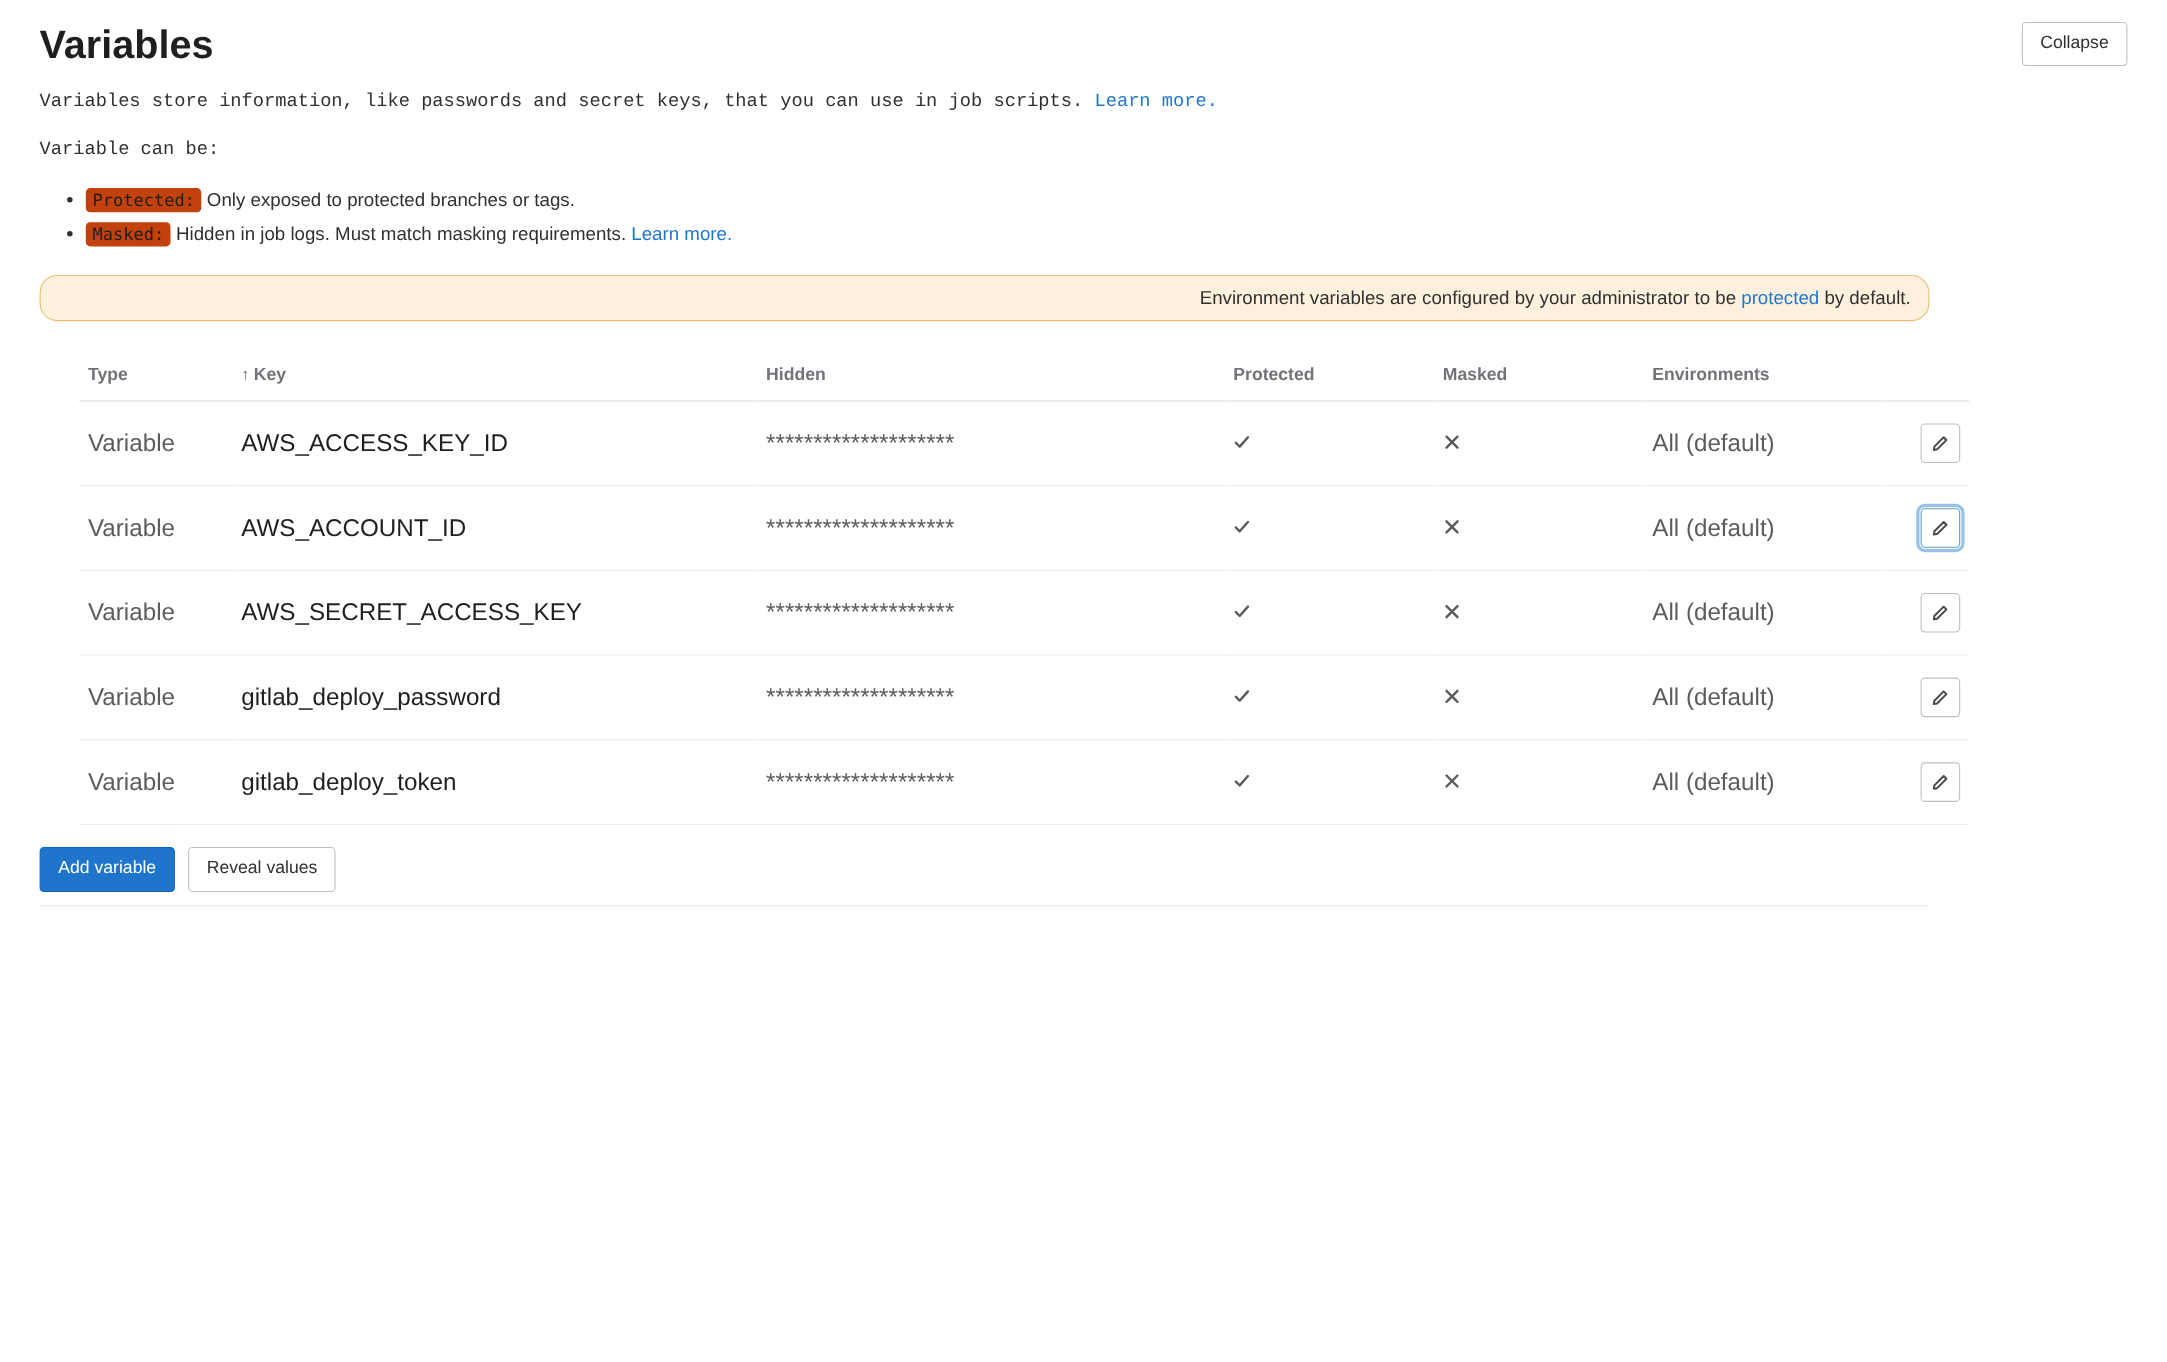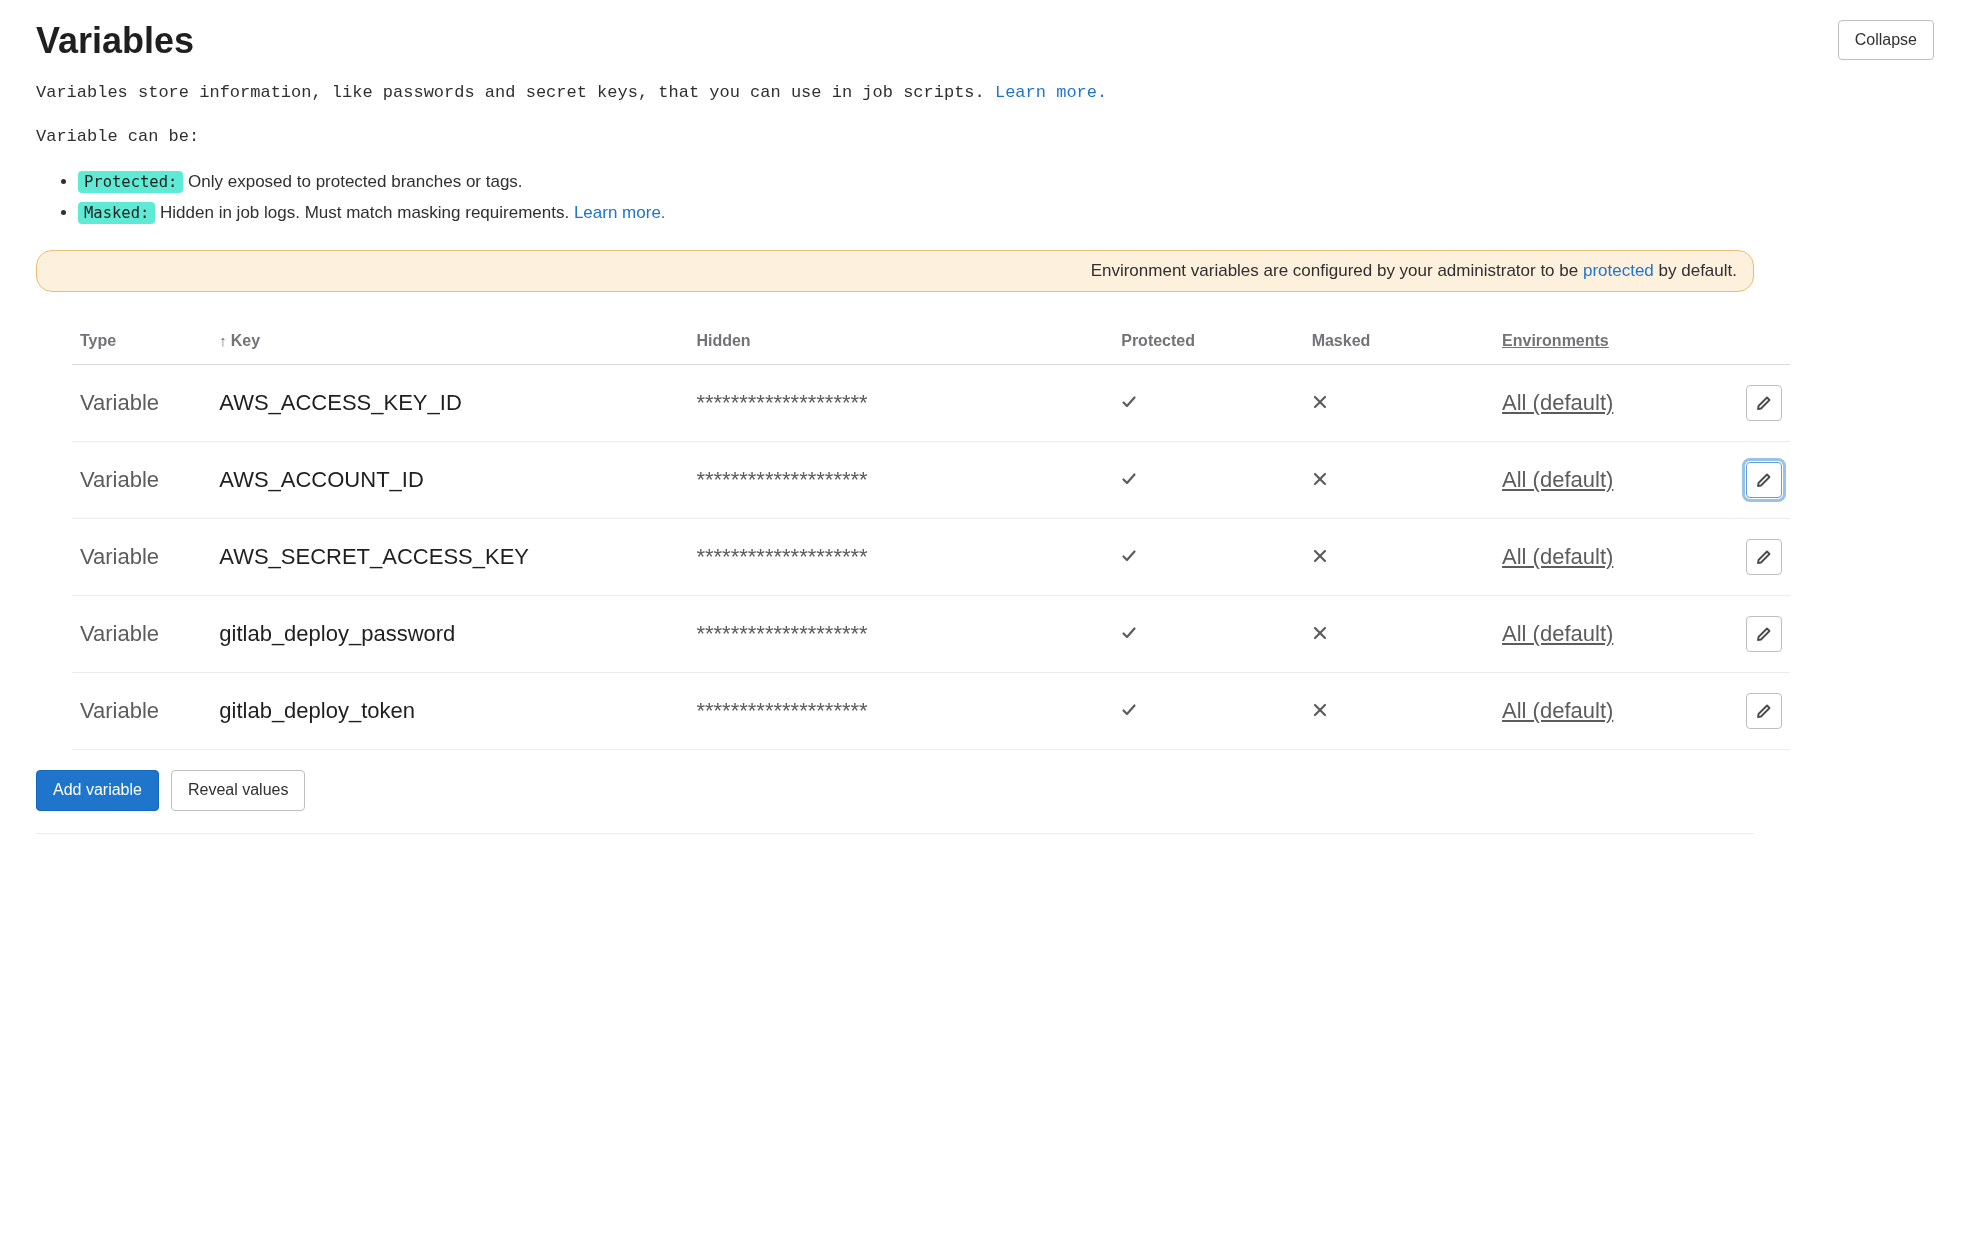--- a/index.html
+++ b/index.html
@@ -56,21 +56,21 @@
   ul.var-types {
     padding-left: 42px;
     margin: 8px 0 22px 0;
   }
   ul.var-types li {
     font-size: 17px;
     color: #303030;
     line-height: 1.8;
   }
   code.tag {
-    background: #5eead4;
+    background: #c2410c;
     border-radius: 4px;
     padding: 2px 6px;
     font-family: ui-monospace, SFMono-Regular, Menlo, Consolas, monospace;
     font-size: 15.5px;
     color: #1f1f1f;
   }
   .alert {
     border: 1px solid #e9be74;
     background: #fdf1dd;
     color: #303030;
@@ -141,30 +141,30 @@
     stroke: #4a4a4a;
     stroke-width: 1.8;
     fill: none;
     stroke-linecap: round;
     stroke-linejoin: round;
   }
   .actions-row {
     margin-top: 20px;
     display: flex;
     gap: 12px;
-    padding-bottom: 22px;
+    padding-bottom: 12px;
     border-bottom: 1px solid #ececef;
     width: calc(100% - 180px);
   }
   .col-type   { width: 90px; }
   .col-key    { width: 290px; }
   .col-value  { width: 290px; }
   .col-prot   { width: 130px; }
   .col-mask   { width: 130px; }
-  .col-env    { width: 150px; text-decoration: underline; }
+  .col-env    { width: 150px; }
   .col-act    { width: 50px; text-align: right; }
 </style>
 </head>
 <body>
 
 <div class="header-row">
   <h2 class="page-title">Variables</h2>
   <button class="btn">Collapse</button>
 </div>
 

